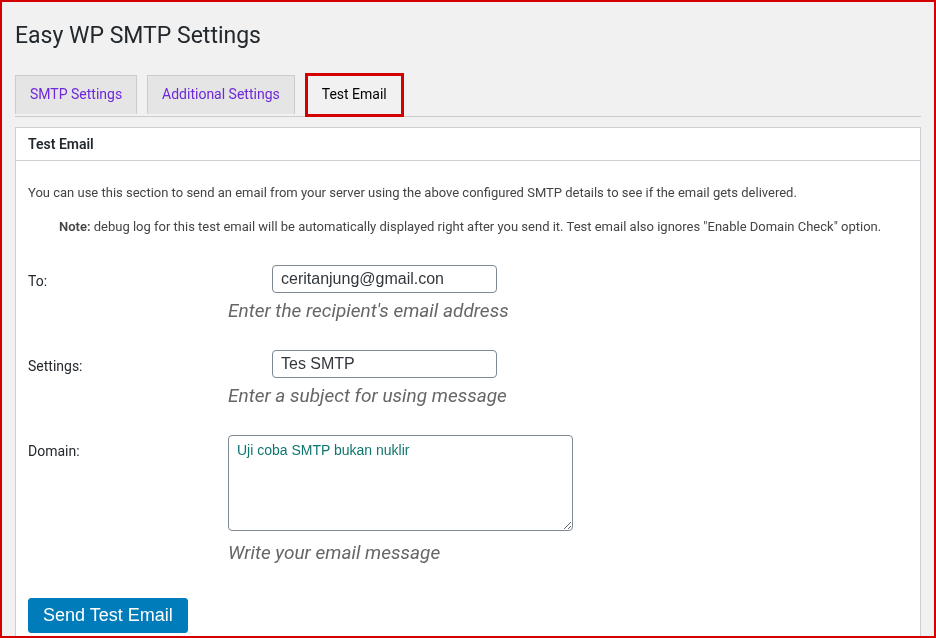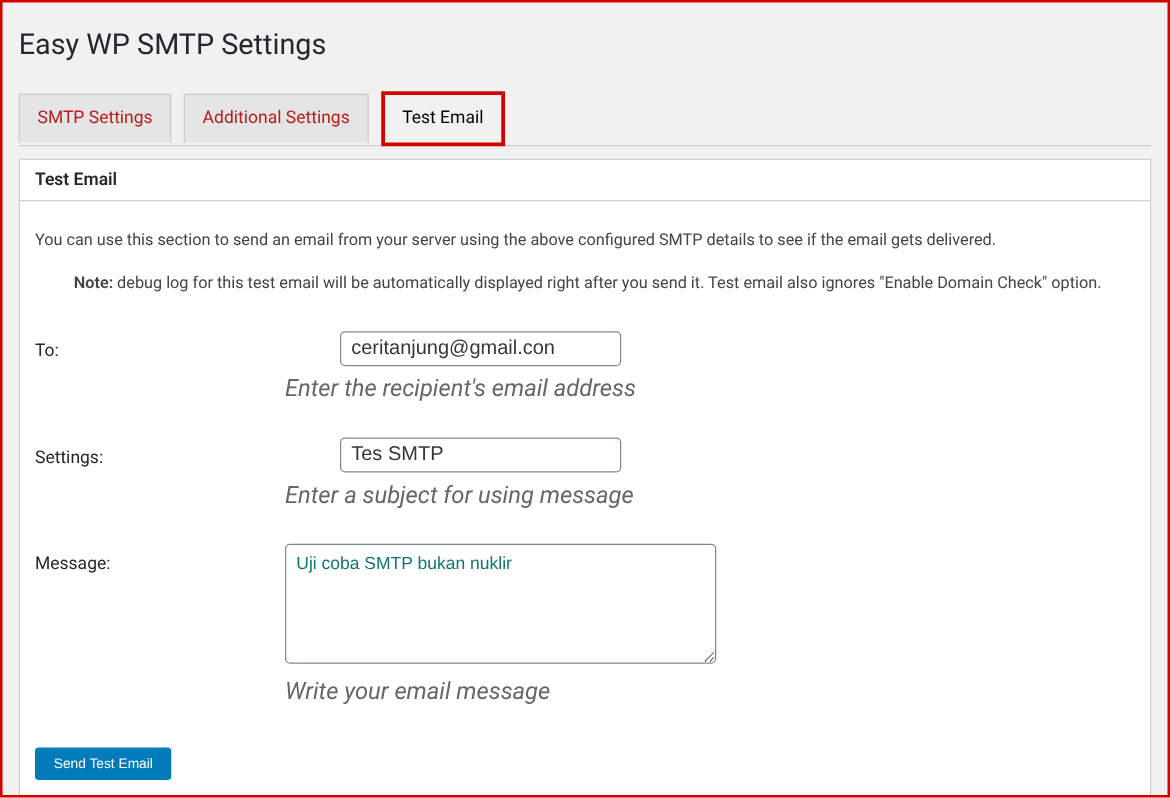--- a/index.html
+++ b/index.html
@@ -32,21 +32,21 @@
       line-height: 0;
     }
     .nav-tab {
       display: inline-block;
       font-size: 14px;
       line-height: 1.7;
       padding: 7px 14px;
       background: #e5e5e5;
       border: 1px solid #ccc;
       border-bottom: none;
-      color: #b91c1c;
+      color: #6d28d9;
       margin-left: 6px;
       margin-bottom: -1px;
       text-decoration: none;
       cursor: pointer;
     }
     .nav-tab:first-child {
       margin-left: 0;
     }
     .nav-tab.active {
       background: #f1f1f1;
@@ -134,21 +134,21 @@
       font-size: 19px;
       font-style: italic;
       color: #666;
       margin-top: 6px;
       display: block;
     }
     .button-primary {
       background: #007cba;
       border: 1px solid #007cba;
       color: #fff;
-      font-size: 11px;
+      font-size: 18px;
       padding: 6px 14px;
       border-radius: 3px;
       cursor: pointer;
       margin-top: 6px;
     }
   </style>
 </head>
 <body>
 
 <div class="wrap">
@@ -180,21 +180,21 @@
           </td>
         </tr>
         <tr>
           <th>Settings:</th>
           <td>
             <input type="text" value="Tes SMTP" style="">
             <span class="description">Enter a subject for using message</span>
           </td>
         </tr>
         <tr>
-          <th>Message:</th>
+          <th>Domain:</th>
           <td>
             <textarea style="">Uji coba SMTP bukan nuklir</textarea>
             <span class="description">Write your email message</span>
           </td>
         </tr>
       </tbody>
         </table>
 
       <button class="button-primary">Send Test Email</button>
     </div>

